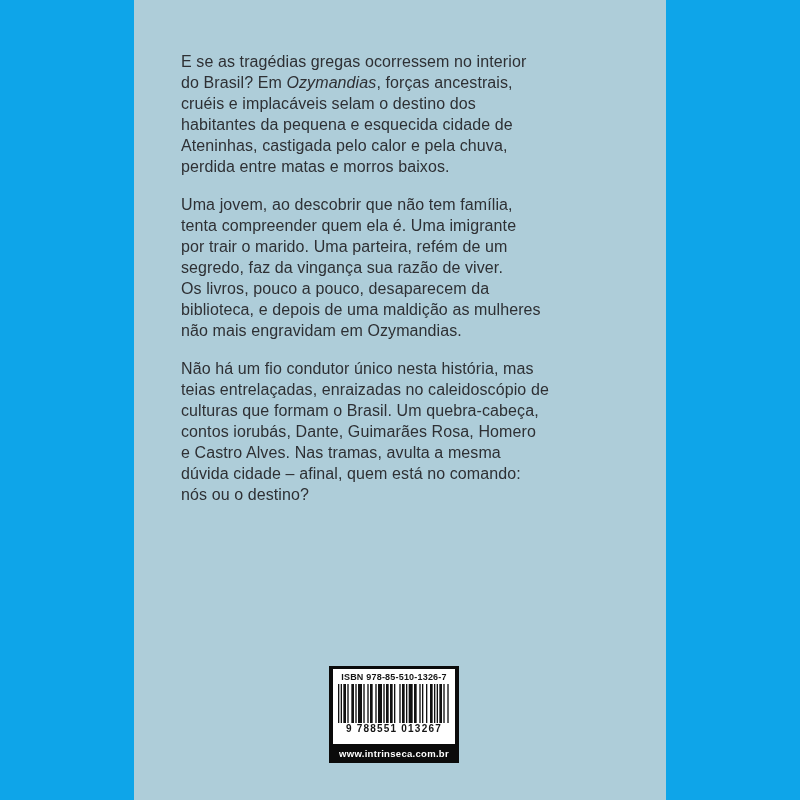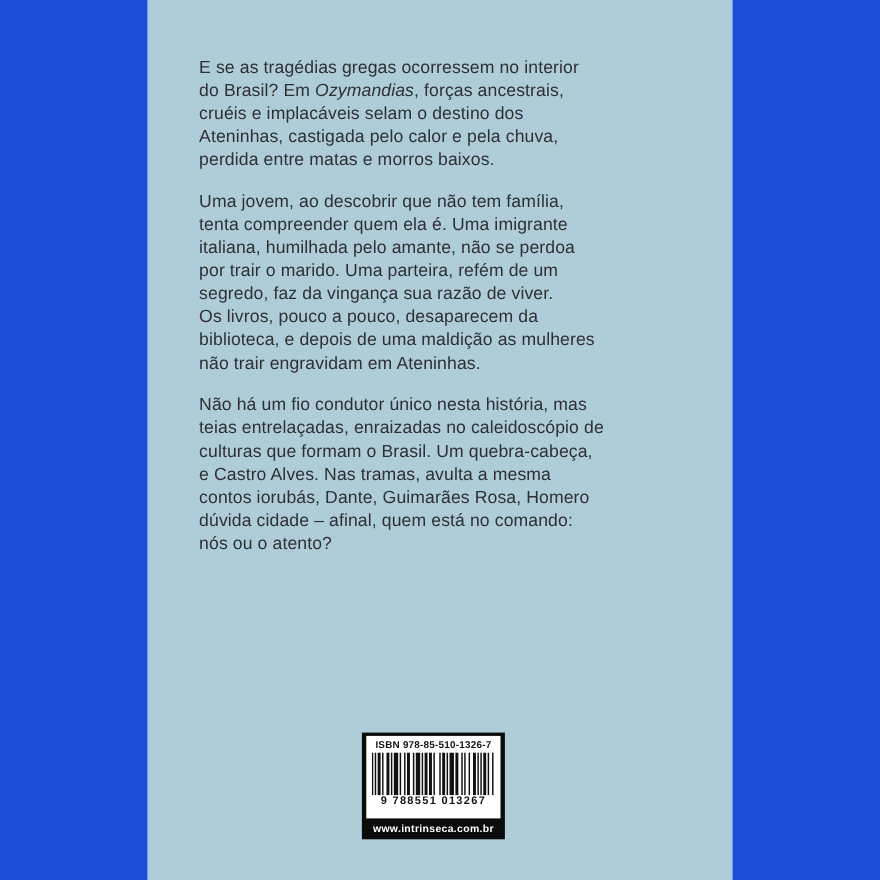--- a/index.html
+++ b/index.html
@@ -5,21 +5,21 @@
   html, body {
     margin: 0;
     padding: 0;
     background: #ffffff;
     font-family: "Liberation Sans", sans-serif;
   }
   .page {
     position: relative;
     width: 800px;
     height: 800px;
-    background: #1d4ed8;
+    background: #0ea5e9;
     overflow: hidden;
   }
   .cover {
     position: absolute;
     left: 134px;
     top: 0;
     width: 532px;
     height: 800px;
     background: #aecdd9;
   }
@@ -104,41 +104,41 @@
 <body>
 
 <div class="page">
   <div class="cover">
 
     <div class="text-block">
         <div class="para">
           <div class="line"><span>E se as tragédias gregas ocorressem no interior</span></div>
           <div class="line"><span>do Brasil? Em </span><span class="it">Ozymandias</span><span>, forças ancestrais,</span></div>
           <div class="line"><span>cruéis e implacáveis selam o destino dos</span></div>
+          <div class="line"><span>habitantes da pequena e esquecida cidade de</span></div>
           <div class="line"><span>Ateninhas, castigada pelo calor e pela chuva,</span></div>
           <div class="line"><span>perdida entre matas e morros baixos.</span></div>
         </div>
         <div class="para">
           <div class="line"><span>Uma jovem, ao descobrir que não tem família,</span></div>
           <div class="line"><span>tenta compreender quem ela é. Uma imigrante</span></div>
-          <div class="line"><span>italiana, humilhada pelo amante, não se perdoa</span></div>
           <div class="line"><span>por trair o marido. Uma parteira, refém de um</span></div>
           <div class="line"><span>segredo, faz da vingança sua razão de viver.</span></div>
           <div class="line"><span>Os livros, pouco a pouco, desaparecem da</span></div>
           <div class="line"><span>biblioteca, e depois de uma maldição as mulheres</span></div>
-          <div class="line"><span>não trair engravidam em Ateninhas.</span></div>
+          <div class="line"><span>não mais engravidam em Ozymandias.</span></div>
         </div>
         <div class="para">
           <div class="line"><span>Não há um fio condutor único nesta história, mas</span></div>
           <div class="line"><span>teias entrelaçadas, enraizadas no caleidoscópio de</span></div>
           <div class="line"><span>culturas que formam o Brasil. Um quebra-cabeça,</span></div>
+          <div class="line"><span>contos iorubás, Dante, Guimarães Rosa, Homero</span></div>
           <div class="line"><span>e Castro Alves. Nas tramas, avulta a mesma</span></div>
-          <div class="line"><span>contos iorubás, Dante, Guimarães Rosa, Homero</span></div>
           <div class="line"><span>dúvida cidade – afinal, quem está no comando:</span></div>
-          <div class="line"><span>nós ou o atento?</span></div>
+          <div class="line"><span>nós ou o destino?</span></div>
         </div>
       </div>
 
     <div class="barcode-box">
       <div class="barcode-white">
         <div class="isbn-label">ISBN 978-85-510-1326-7</div>
         <svg class="bars" viewBox="0 0 100 39" preserveAspectRatio="none" xmlns="http://www.w3.org/2000/svg">
             <rect x="0.00" y="0" width="1.19" height="39" fill="#111111"></rect>
             <rect x="2.38" y="0" width="1.19" height="39" fill="#111111"></rect>
             <rect x="4.76" y="0" width="2.38" height="39" fill="#111111"></rect>

